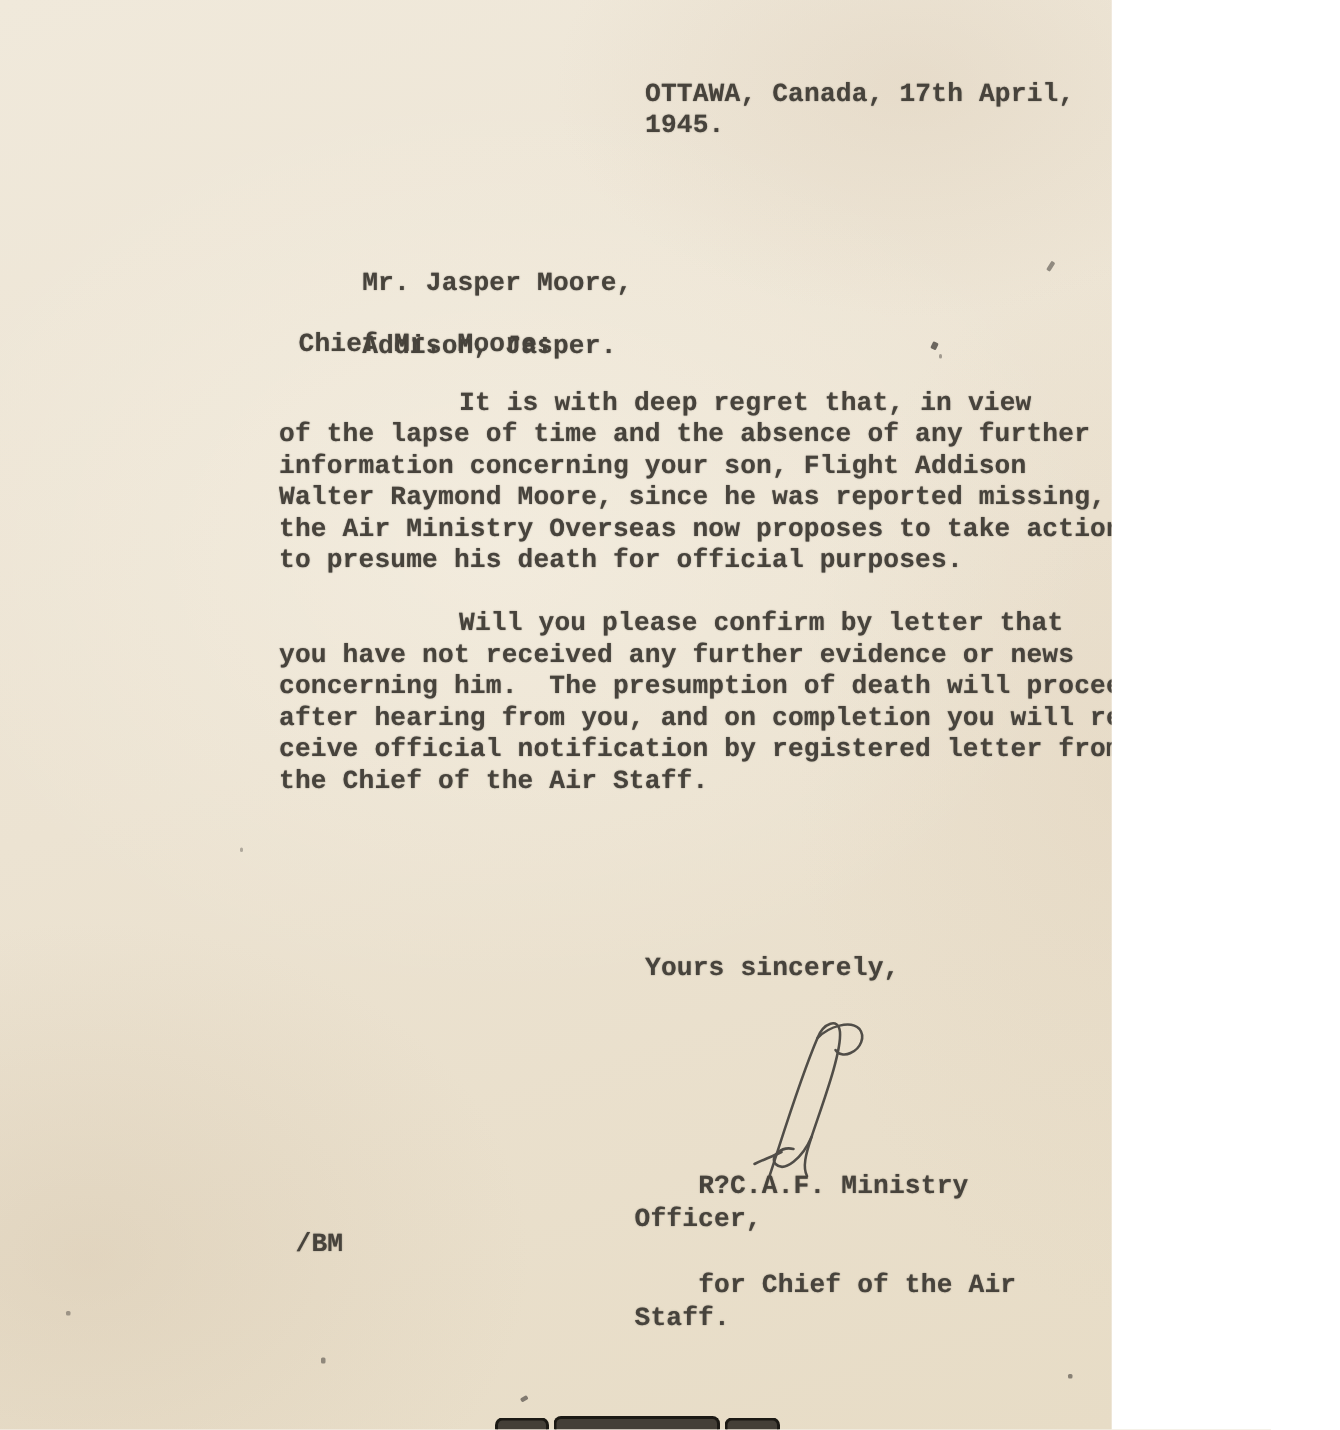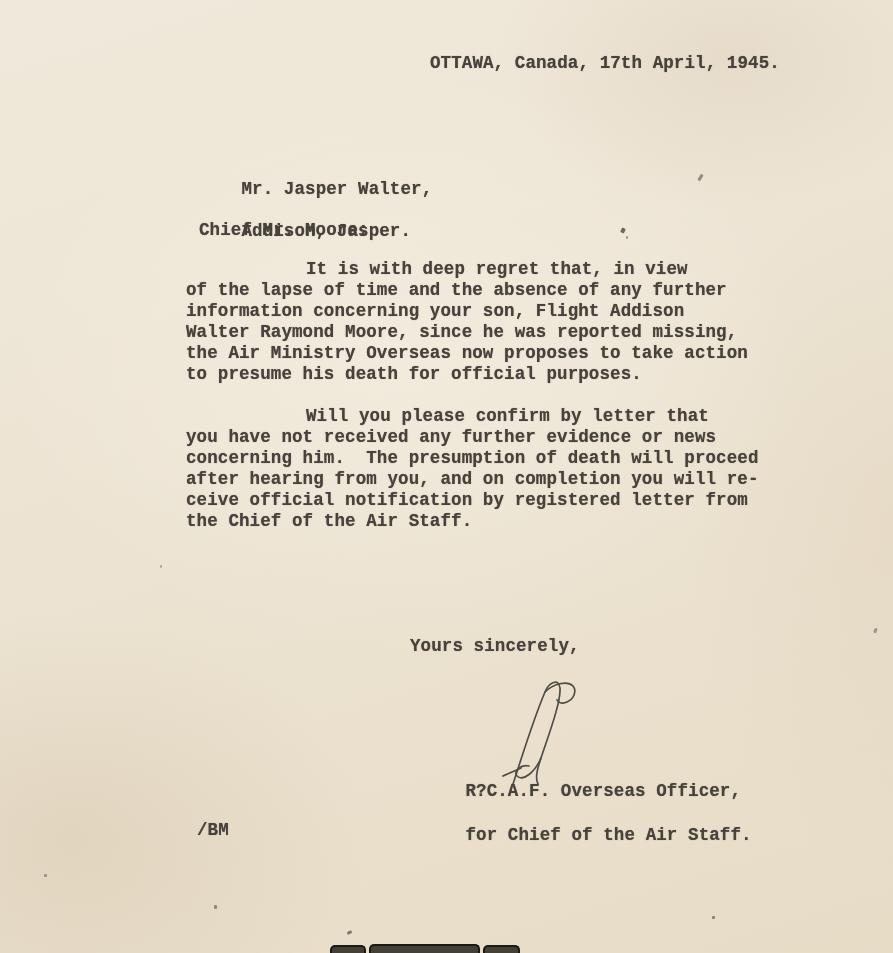--- a/index.html
+++ b/index.html
@@ -3,21 +3,21 @@
 <meta charset="utf-8">
 <style>
   html, body { margin: 0; padding: 0; }
   body {
     width: 893px; height: 953px;
     font-family: "Liberation Mono", "DejaVu Sans Mono", monospace;
     overflow: hidden;
   }
   .scan {
     position: relative;
-    width: 893px; height: 953px;
+    width: 741px; height: 953px;
     overflow: hidden;
     background-color: #ebe2d1;
     background-image:
       radial-gradient(ellipse 340px 220px at 82% 6%, rgba(216,200,178,0.35), transparent 70%),
       radial-gradient(ellipse 420px 320px at 8% 88%, rgba(209,192,166,0.35), transparent 70%),
       radial-gradient(ellipse 560px 420px at 45% 38%, rgba(255,252,243,0.30), transparent 72%),
       radial-gradient(ellipse 300px 500px at 100% 55%, rgba(222,206,183,0.30), transparent 70%),
       linear-gradient(163deg, #f0e9db 0%, #ece3d2 48%, #e7dcc6 100%);
   }
   .typed {
@@ -31,21 +31,21 @@
     white-space: pre-wrap;
     margin: 0;
   }
   .para { width: 620px; text-indent: 120px; }
   .dateline   { left: 430px; top: 53px;  }
   .recipient  { left: 199px; top: 158px; }
   .salutation { left: 199px; top: 220px; }
   .para1      { left: 186px; top: 259px; }
   .para2      { left: 186px; top: 406px; }
   .para3      { left: 186px; top: 551px; }
-  .closing    { left: 410px; top: 636px; }
+  .closing    { left: 430px; top: 636px; }
   .sigblock   { left: 423px; top: 758px; line-height: 22px; }
   .typist     { left: 197px; top: 820px; }
   .signature {
     position: absolute;
     left: 483px; top: 676px;
     width: 112px; height: 114px;
     pointer-events: none;
   }
   .speck {
     position: absolute;
@@ -67,21 +67,21 @@
   .tab3 { left: 483px; top: 945px; width: 37px; }
 </style>
 </head>
 <body>
 
 <div class="scan">
 
   <p class="typed dateline">OTTAWA, Canada, 17th April, 1945.</p>
 
   <div class="typed recipient">
-    <span>Mr. Jasper Walter,</span><br>
+    <span>Mr. Jasper Moore,</span><br>
     <span>Addison, Jasper.</span>
   </div>
 
   <p class="typed salutation">Chief Mr. Moore:</p>
 
   <p class="typed para para1">It is with deep regret that, in view
 of the lapse of time and the absence of any further
 information concerning your son, Flight Addison
 Walter Raymond Moore, since he was reported missing,
 the Air Ministry Overseas now proposes to take action
@@ -100,21 +100,21 @@
   <svg class="signature" viewBox="0 0 112 114" fill="none" xmlns="http://www.w3.org/2000/svg">
     <g stroke="#3c3a36" stroke-width="1.7" stroke-linecap="round" opacity="0.88">
       <path d="M 30,108 C 38,84 50,44 62,16 C 66,6 76,2 77,12 C 78,26 66,58 58,82 C 54,94 52,102 55,108"></path>
       <path d="M 62,16 C 70,8 84,4 90,10 C 94,15 91,23 84,26 C 80,28 76,27 74,24"></path>
       <path d="M 58,82 C 52,96 40,106 34,100 C 30,95 38,88 46,90"></path>
       <path d="M 20,100 C 26,97 32,95 38,92"></path>
     </g>
   </svg>
 
   <div class="typed sigblock">
-    <span>R?C.A.F. Overseas Officer,</span><br>
+    <span>R?C.A.F. Ministry Officer,</span><br>
     <span>for Chief of the Air Staff.</span>
   </div>
 
   <p class="typed typist">/BM</p>
 
   <div class="speck" style="left:621px; top:228px; width:4px; height:5px; transform:rotate(25deg);"></div>
   <div class="speck" style="left:626px; top:236px; width:2px; height:3px; opacity:.5;"></div>
   <div class="speck" style="left:699px; top:174px; width:3px; height:7px; transform:rotate(32deg); opacity:.6;"></div>
   <div class="speck" style="left:347px; top:931px; width:5px; height:3px; transform:rotate(-30deg); opacity:.7;"></div>
   <div class="speck" style="left:214px; top:905px; width:3px; height:4px; opacity:.6;"></div>

